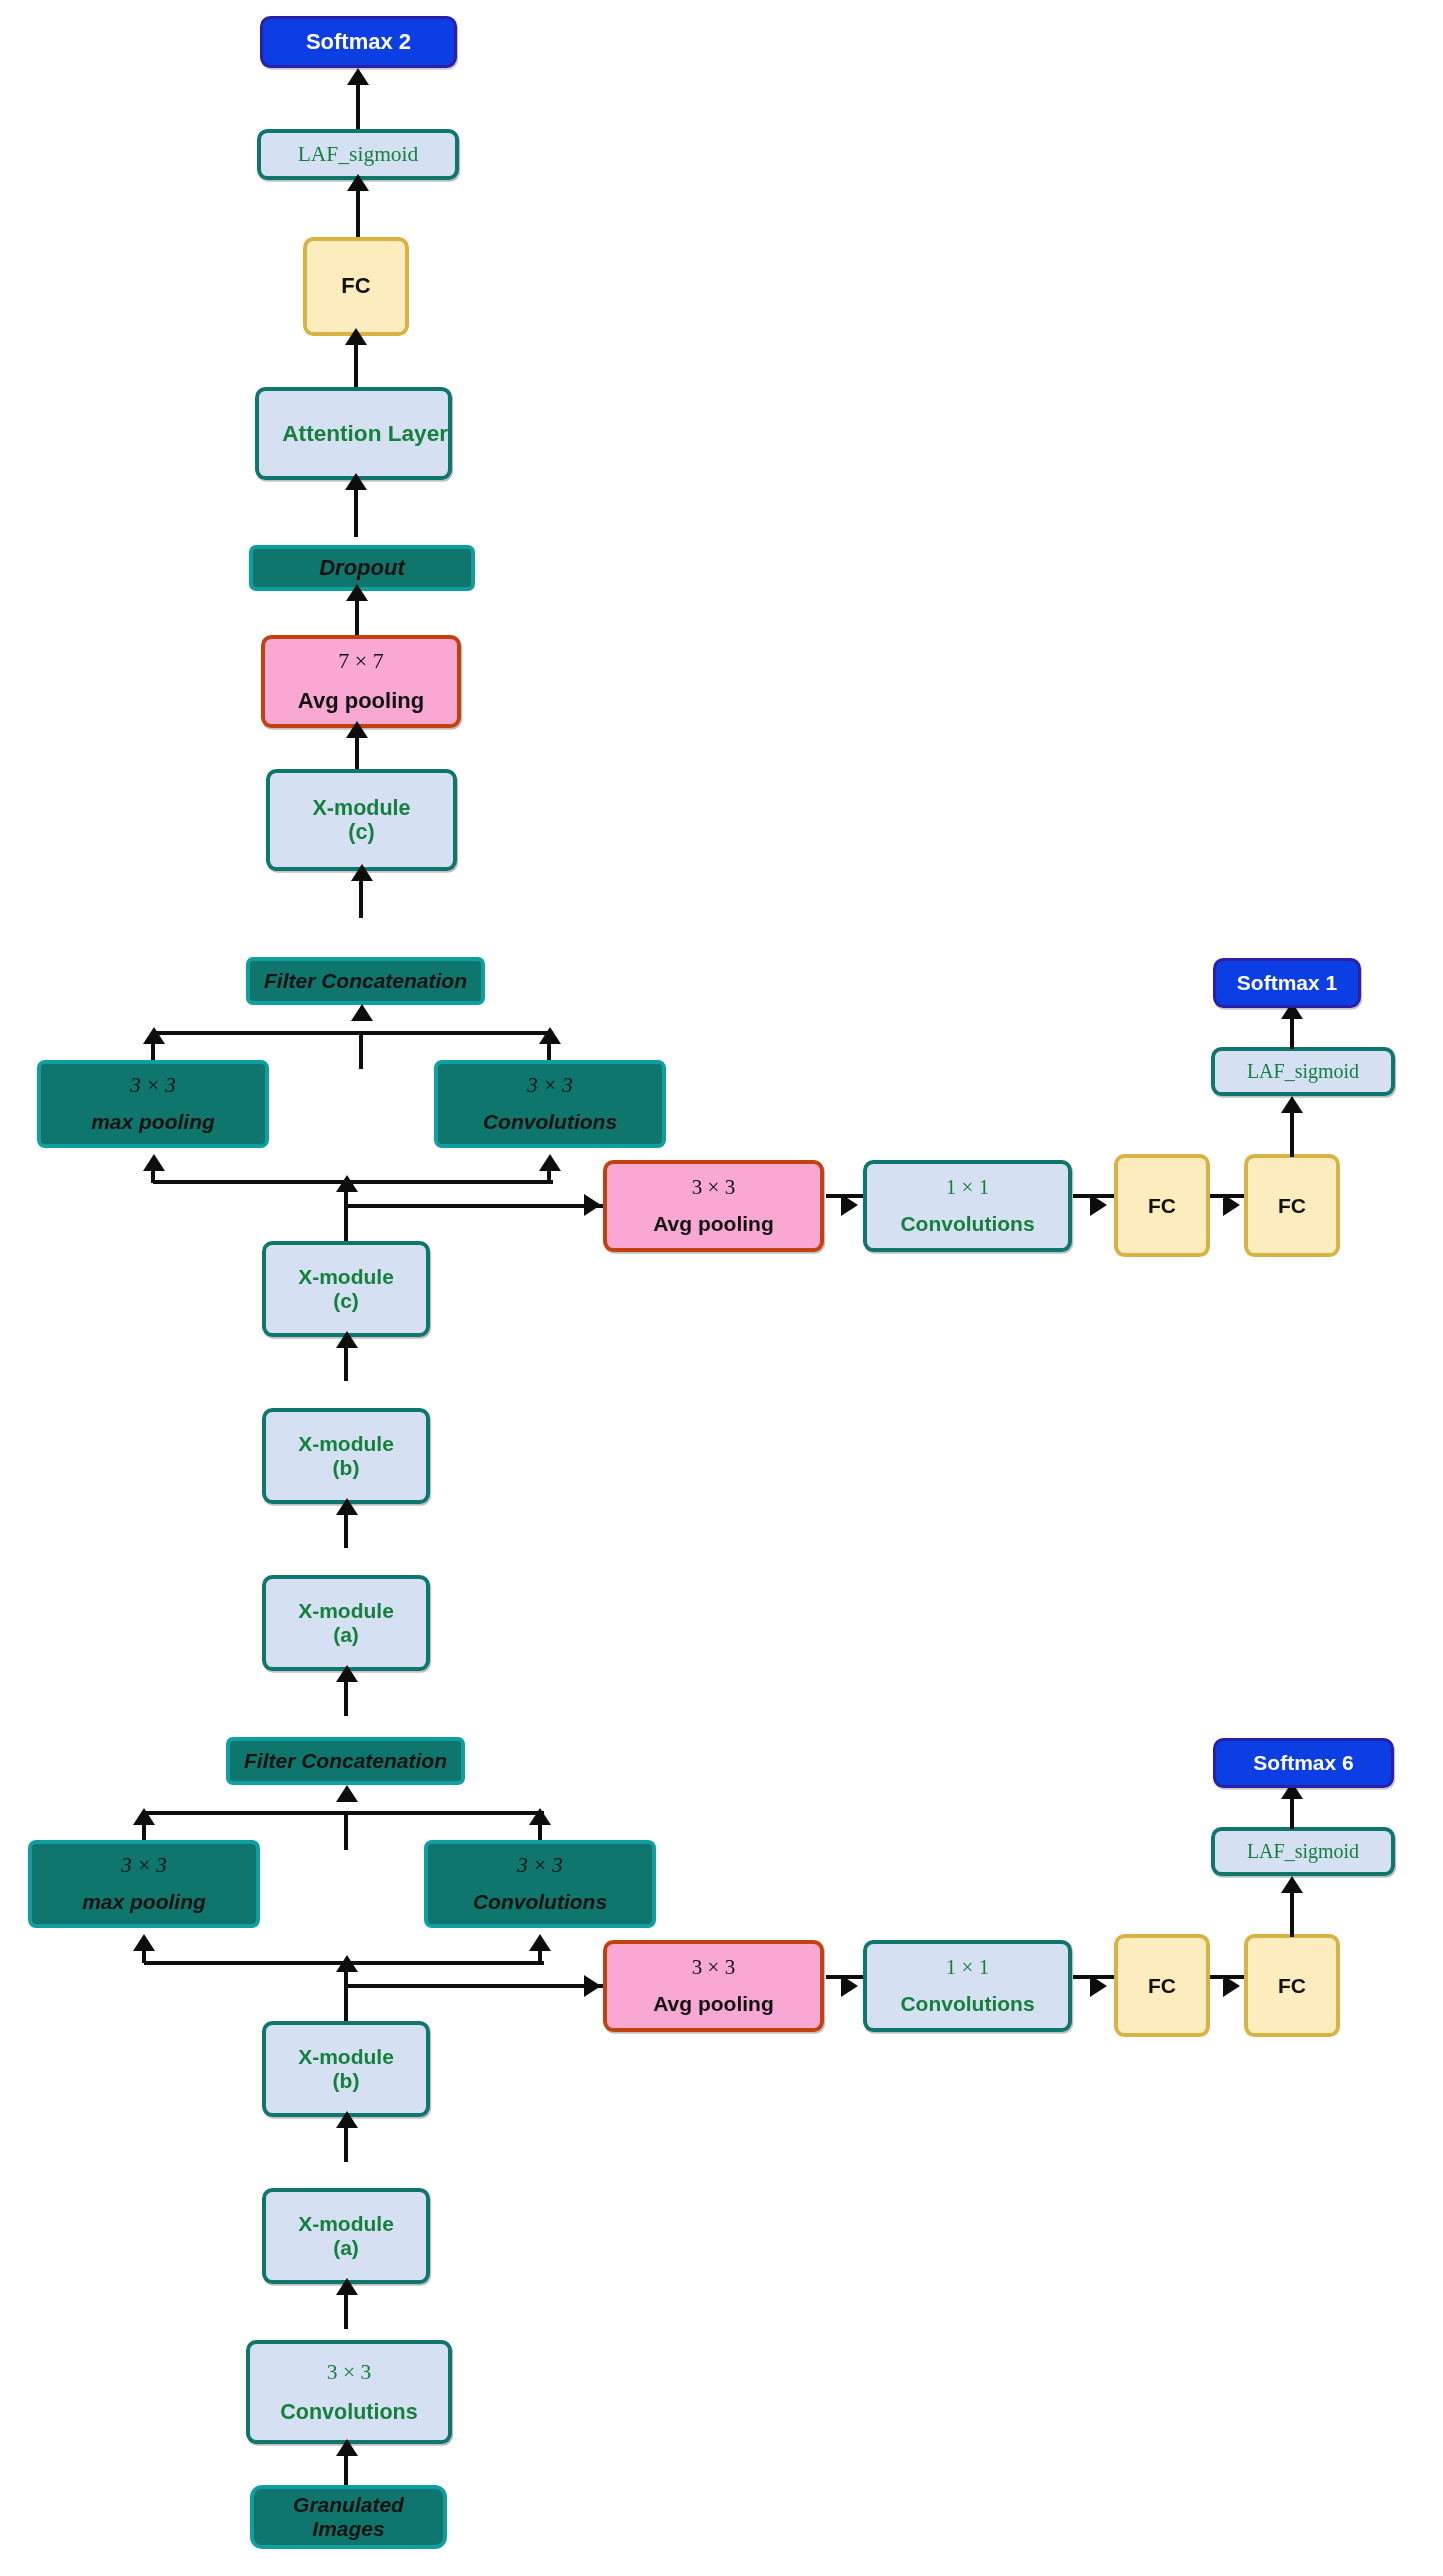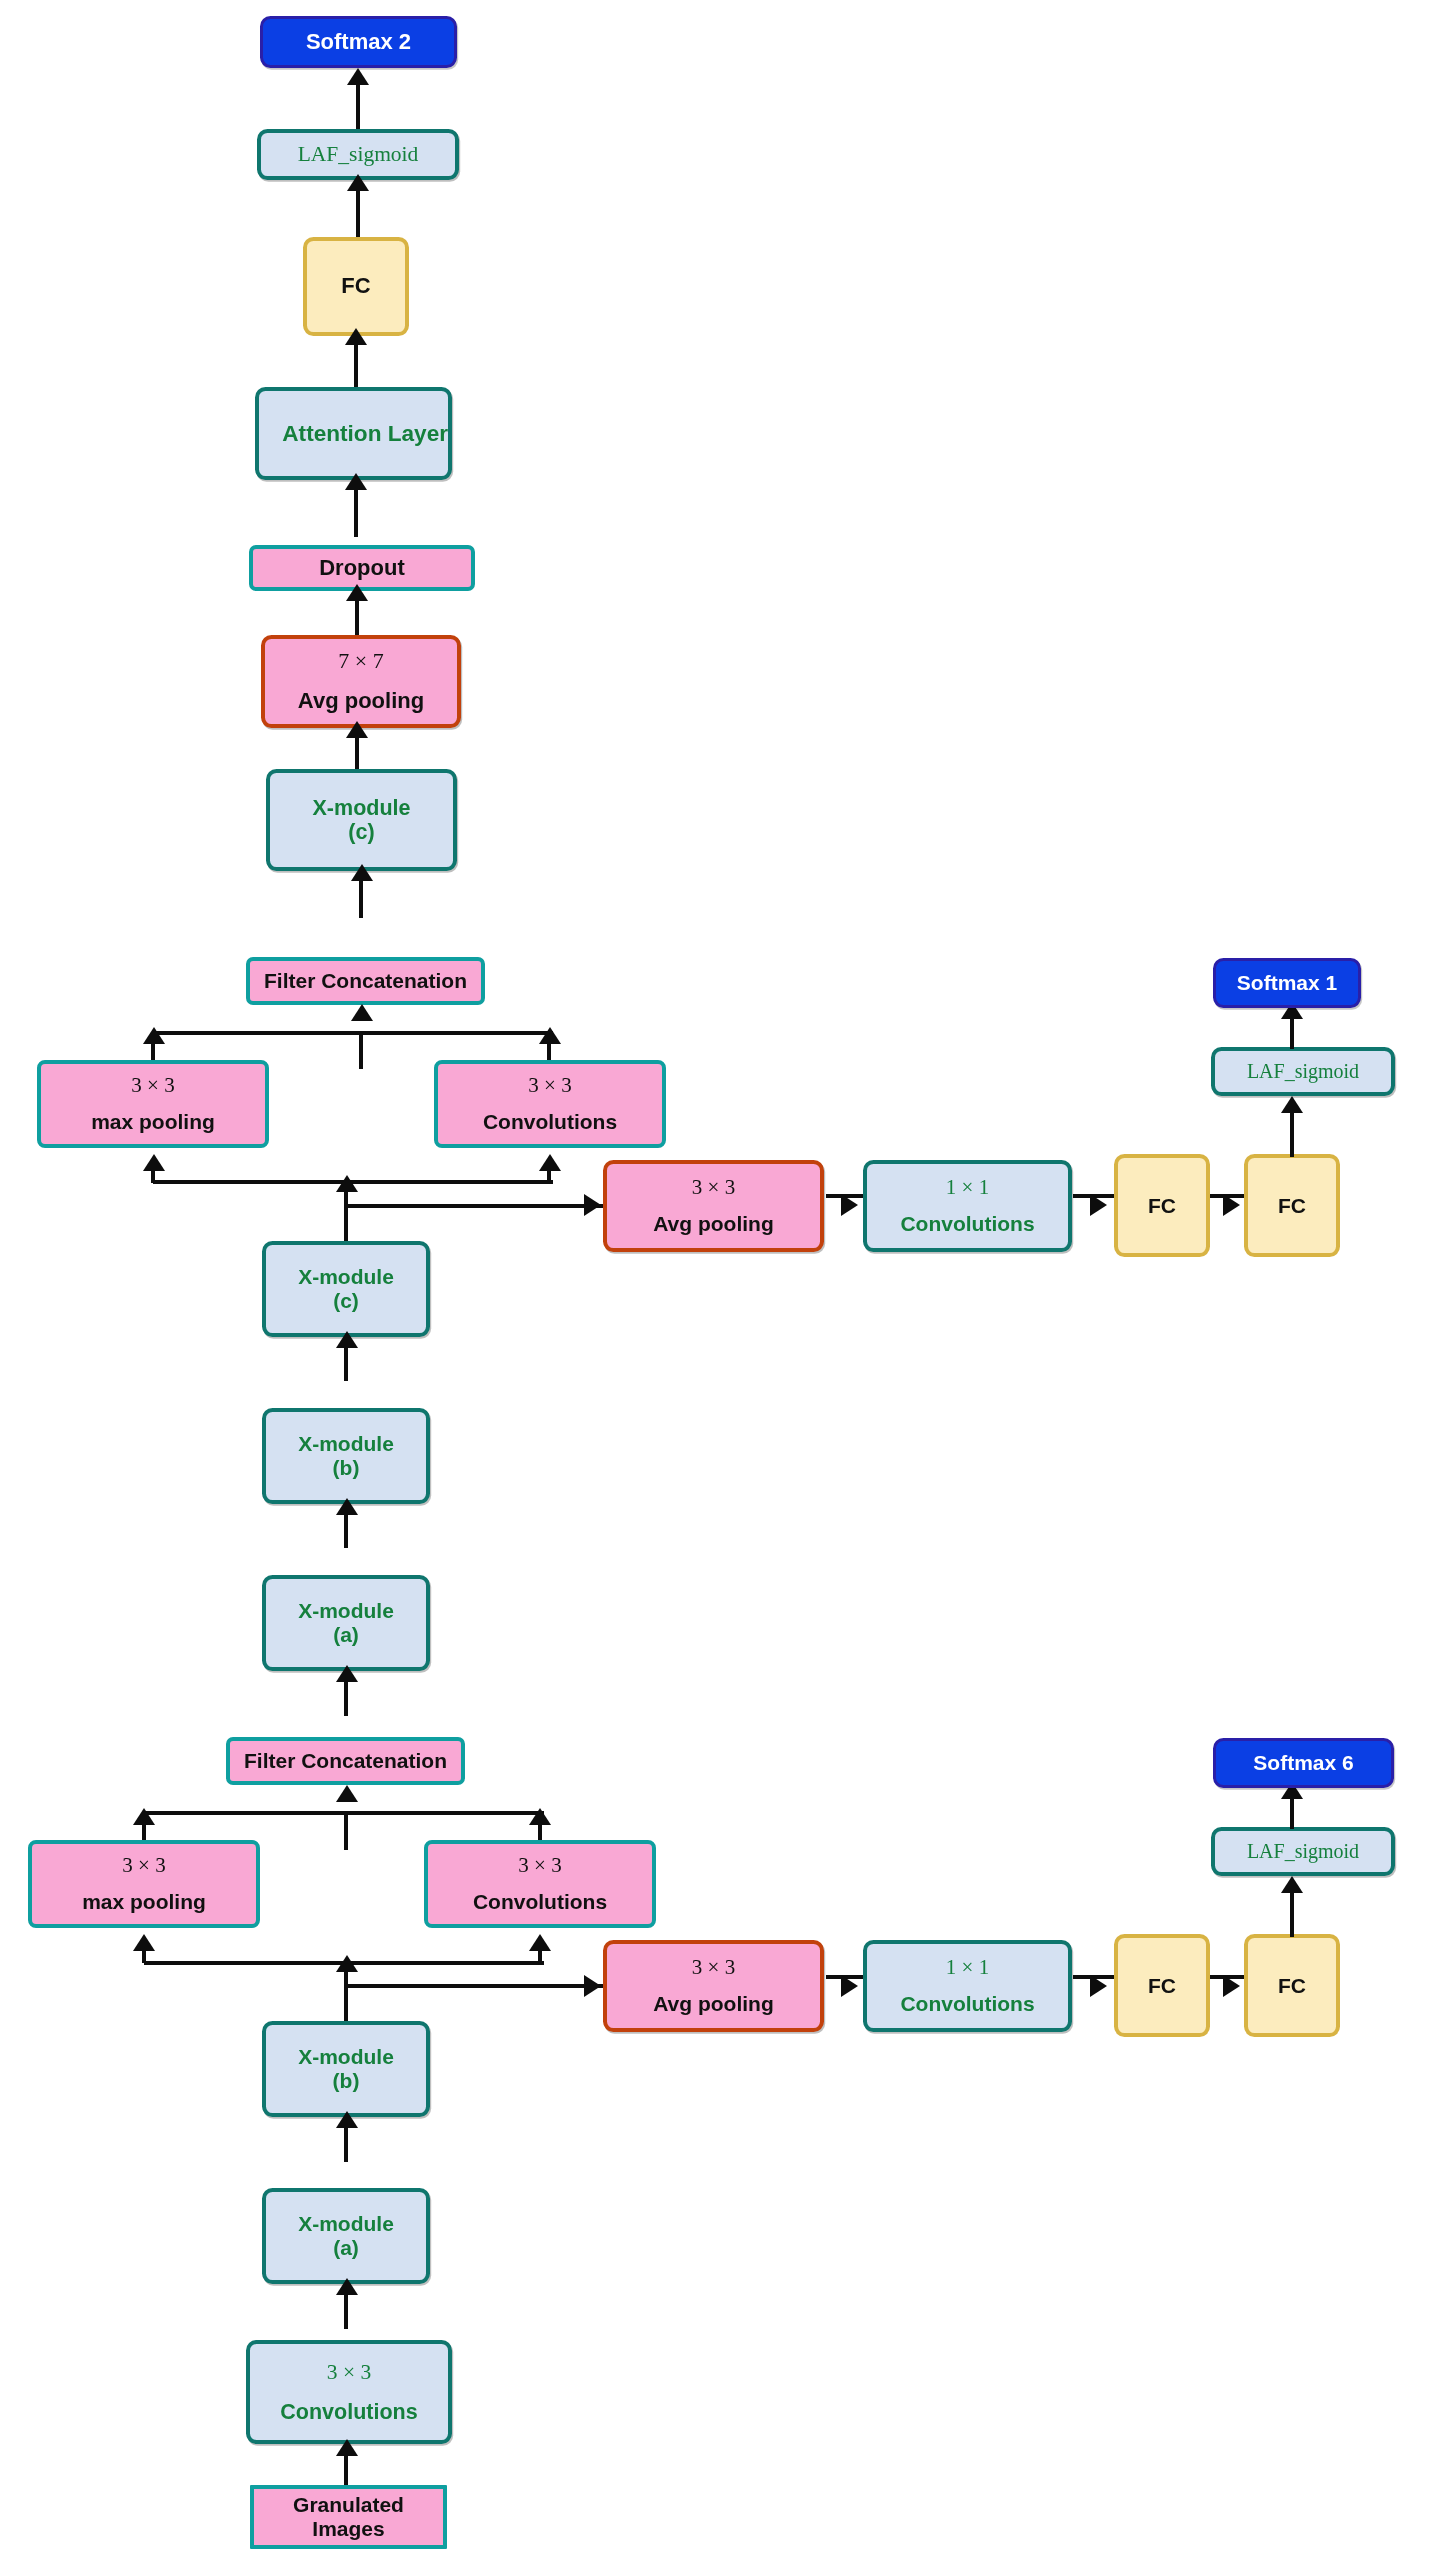--- a/index.html
+++ b/index.html
@@ -16,21 +16,21 @@
   .n-kernel{display:block;font-family:"Liberation Serif", serif;font-weight:normal;}
 
   
   .v-blue{              
       background:#d5e1f2;border:4px solid #0f766e;color:#15803d;
       box-shadow:1.2px 1.7px 0 rgba(0,0,0,0.25);}
   .v-pink{              
       background:#f9a8d4;border:4px solid #c2410c;color:#111111;
       box-shadow:1.2px 1.7px 0 rgba(0,0,0,0.25);align-items:center;}
   .v-teal{              
-      background:#f9a8d4;border:4px solid #0f9fa0;color:#111111;}
+      background:#0f766e;border:4px solid #0f9fa0;color:#111111;font-style:italic;}
   .v-gold{              
       background:#fcecbe;border:4px solid #d8b343;color:#111111;}
   .v-softmax{           
       background:#0b3fe4;border:3.5px solid #2a1fa8;color:#ffffff;
       box-shadow:1.2px 1.7px 0 rgba(0,0,0,0.22);}
 
   .serif-node .n-label{font-family:"Liberation Serif", serif;font-weight:normal;}
 
   
   .vline{position:absolute;background:#0d0d0d;width:4px;}
@@ -210,21 +210,21 @@
   <div class="arrow-up" style="left:336px;top:2278px;"></div>
 
   <div class="node v-blue" style="left:246px;top:2340px;width:206px;height:104px;font-size:21.5px;gap:15px;">
     <span class="n-kernel">3 × 3</span>
     <span class="n-label">Convolutions</span>
   </div>
 
   <div class="vline" style="left:344px;top:2444px;height:42px;"></div>
   <div class="arrow-up" style="left:336px;top:2439px;"></div>
 
-  <div class="node v-teal" style="left:250px;top:2485px;width:197px;height:64px;font-size:21px;border-radius:1px;text-align:right;">
+  <div class="node v-teal" style="left:250px;top:2485px;width:197px;height:64px;font-size:21px;border-radius:12px;text-align:right;">
     <span class="n-label">Granulated</span>
     <span class="n-label">Images</span>
   </div>
 
   <div class="node v-pink" style="left:603px;top:1160px;width:221px;height:92px;font-size:21px;gap:12.8px;">
     <span class="n-kernel">3 × 3</span>
     <span class="n-label">Avg pooling</span>
   </div>
 
   <div class="hline" style="left:826px;top:1194px;width:53px;"></div>

